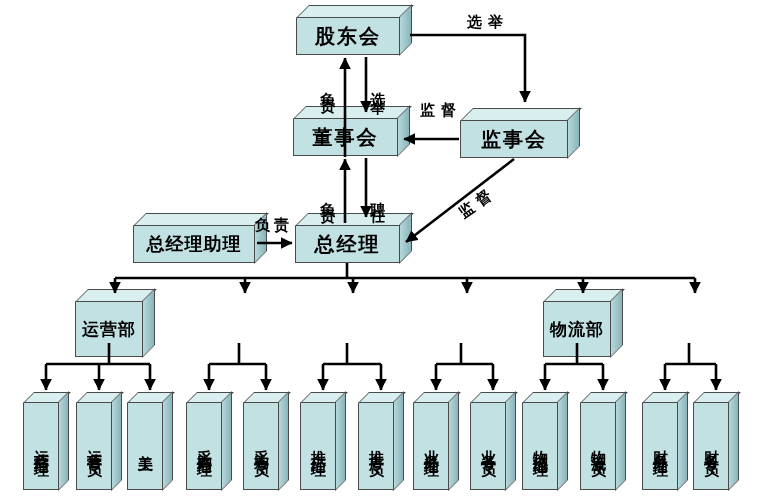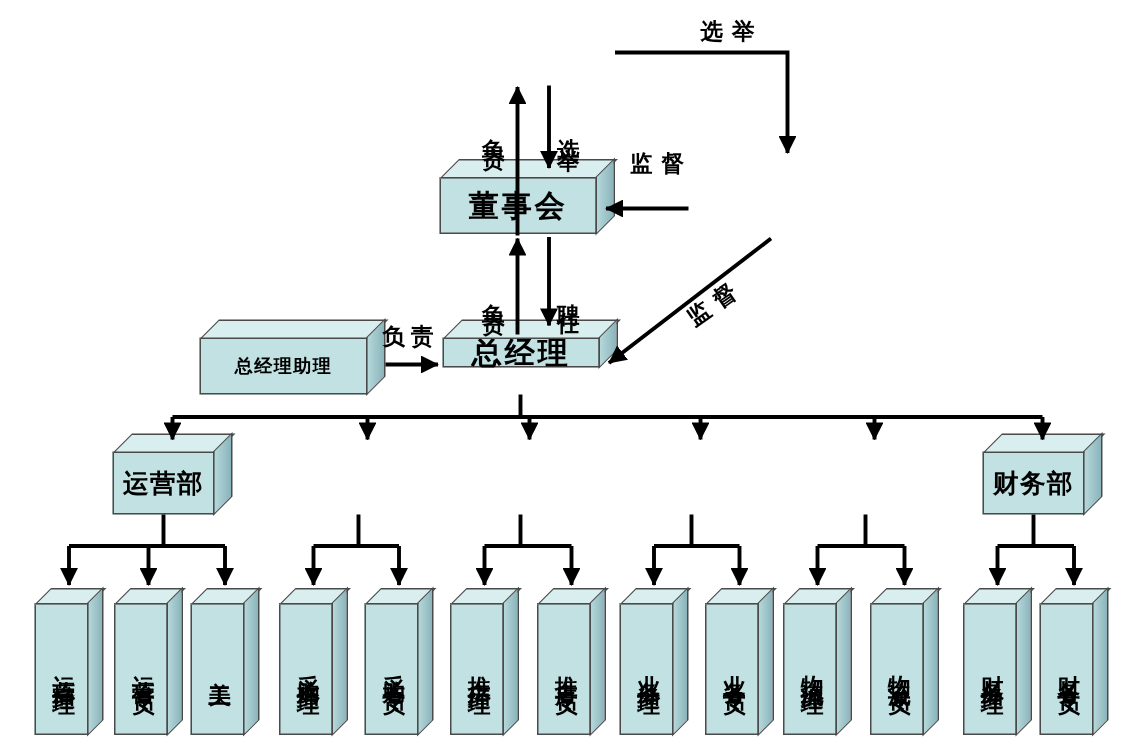--- a/index.html
+++ b/index.html
@@ -25,21 +25,21 @@
     transform:skewX(-45deg);transform-origin:0 100%;
   }
   .b3::after{ 
     content:"";position:absolute;left:100%;top:-1.4px;
     width:var(--d);height:calc(100% + 2.8px);
     background:linear-gradient(to right,var(--sideA),var(--sideB));
     border:1.4px solid var(--bd);box-sizing:border-box;
     transform:skewY(-45deg);transform-origin:0 0;
   }
   .main{--d:13px;font-size:20px;letter-spacing:2px;}
-  .dept{--d:13px;width:68px;height:42px;top:301px;font-size:17px;letter-spacing:1px;}
+  .dept{--d:13px;width:68px;height:56px;top:301px;font-size:17px;letter-spacing:1px;}
   .sub{--d:11px;width:36px;height:88px;top:402px;font-size:15px;}
   .sub span{writing-mode:vertical-rl;text-orientation:upright;letter-spacing:4px;line-height:1;}
   
   #wires{position:absolute;left:0;top:0;z-index:2;pointer-events:none;}
   #wires path{fill:none;stroke:var(--arrow);stroke-width:2.6px;}
   #wires marker path{fill:var(--arrow);stroke:none;}
   
   .elb{position:absolute;z-index:3;font-weight:bold;font-size:15px;line-height:1.05;text-align:center;}
   .vert{writing-mode:vertical-rl;text-orientation:upright;letter-spacing:6px;}
   .hsp{letter-spacing:6px;}
@@ -91,35 +91,41 @@
 
     <path d="M577,343 V364 M545,364 H603"></path>
     <path d="M545,364 V390" marker-end="url(#ah)"></path>
     <path d="M603,364 V390" marker-end="url(#ah)"></path>
 
     <path d="M689,343 V364 M665,364 H716"></path>
     <path d="M665,364 V390" marker-end="url(#ah)"></path>
     <path d="M716,364 V390" marker-end="url(#ah)"></path>
   </svg>
 
+  <div class="b3 main" style="left:296px;top:17px;width:104px;height:38px">
+    <span>股东会</span>
+  </div>
   <div class="b3 main" style="left:293px;top:118px;width:105px;height:38px">
     <span>董事会</span>
   </div>
-  <div class="b3 main" style="left:133px;top:225px;width:112px;height:38px;font-size:12px;letter-spacing:1px">
+  <div class="b3 main" style="left:460px;top:120px;width:108px;height:38px">
+    <span>监事会</span>
+  </div>
+  <div class="b3 main" style="left:133px;top:225px;width:122px;height:38px;font-size:18px;letter-spacing:1px">
     <span>总经理助理</span>
   </div>
-  <div class="b3 main" style="left:295px;top:225px;width:105px;height:20px">
+  <div class="b3 main" style="left:295px;top:225px;width:105px;height:38px">
     <span>总经理</span>
   </div>
 
   <div class="b3 dept" style="left:75px">
     <span>运营部</span>
     </div>
-  <div class="b3 dept" style="left:655px">
-    <span>财务部</span>
+  <div class="b3 dept" style="left:543px">
+    <span>物流部</span>
     </div>
 
   <div class="b3 sub" style="left:23px">
     <span>运营经理</span>
     </div>
   <div class="b3 sub" style="left:76px">
     <span>运营专员</span>
     </div>
   <div class="b3 sub" style="left:127px">
     <span>美工</span>

